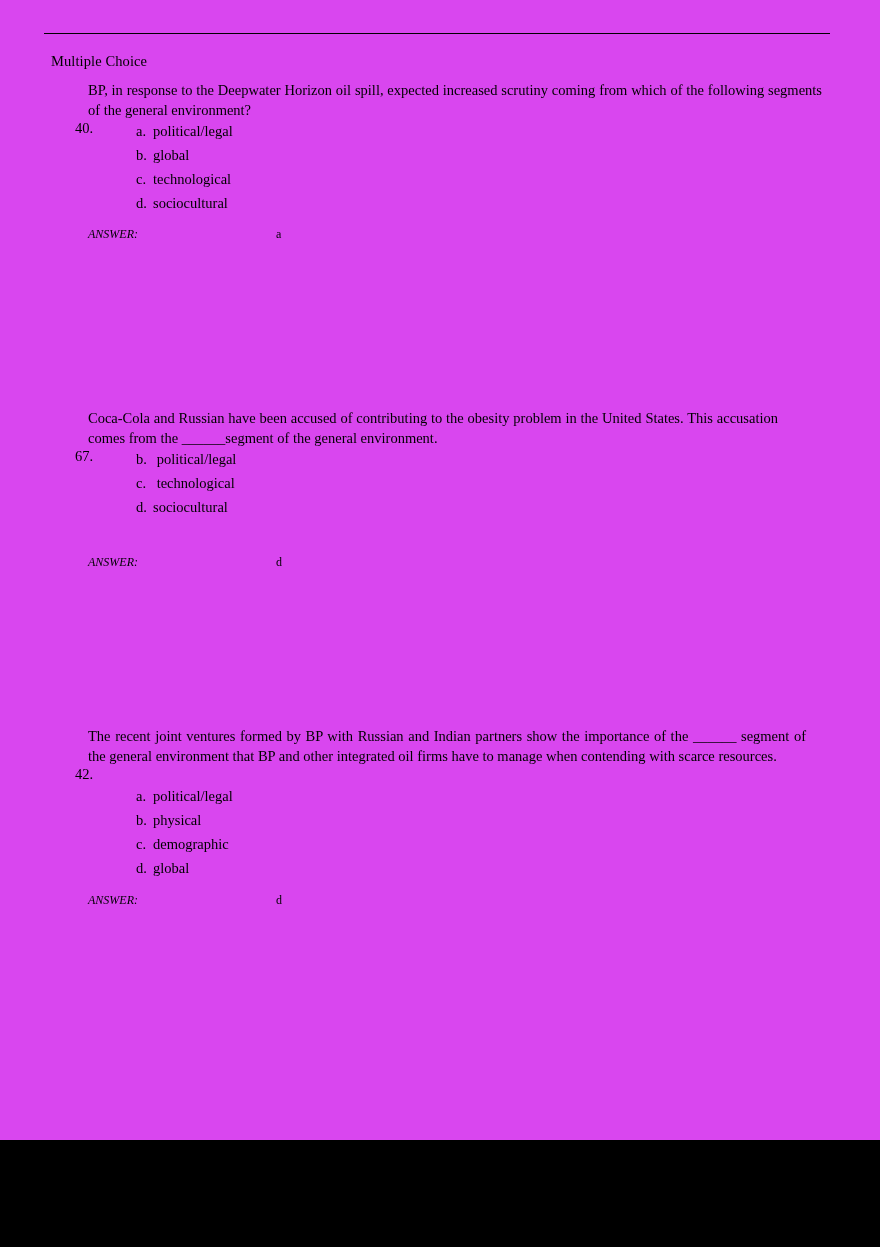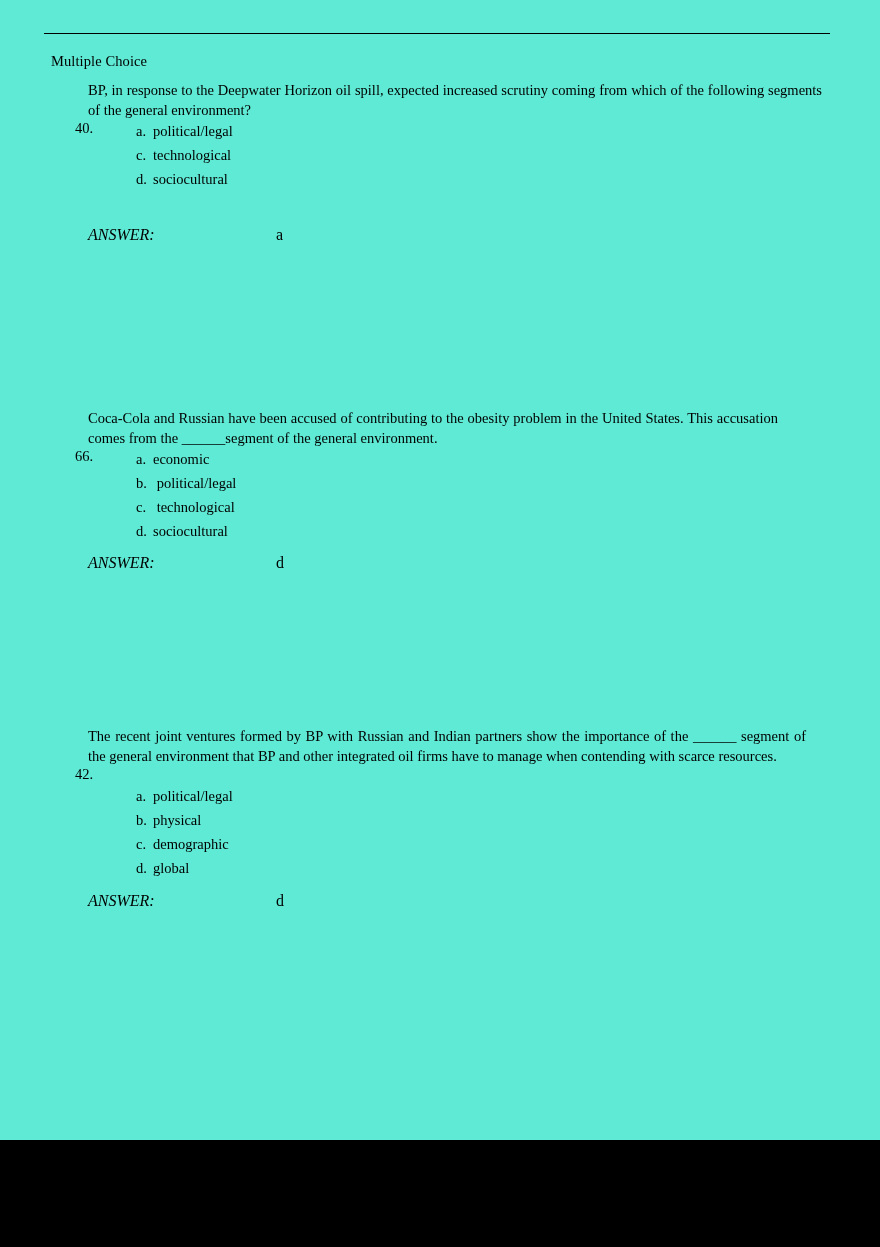--- a/index.html
+++ b/index.html
@@ -12,21 +12,21 @@
     height: 1247px;
     position: relative;
     font-family: "Liberation Serif", serif;
     color: #000000;
     overflow: hidden;
   }
   .page {
     position: relative;
     width: 880px;
     height: 1214px;
-    background: #5eead4;
+    background: #d946ef;
   }
   .top-rule {
     position: absolute;
     left: 44px;
     top: 33px;
     width: 786px;
     height: 1px;
     background: #000000;
   }
   .section-label {
@@ -70,21 +70,21 @@
     margin-left: 48px;
   }
   .choice .letter {
     display: inline-block;
     width: 17px;
   }
   .answer-row {
     position: absolute;
     left: 88px;
     width: 600px;
-    font-size: 16px;
+    font-size: 12px;
     line-height: 19px;
   }
   .answer-label {
     font-style: italic;
     display: inline-block;
     width: 188px;
   }
   .answer-value {
     display: inline-block;
   }
@@ -104,33 +104,33 @@
 
   <div class="top-rule"></div>
 
   <div class="section-label">Multiple Choice</div>
 
   <div class="question-block">
     <div class="q-num" style="top:80px;">40.</div>
     <div class="q-text" style="top:80px;">BP, in response to the Deepwater Horizon oil spill, expected increased scrutiny coming from which of the following segments of the general environment?</div>
     <div class="choices" style="top:119px;">
       <div class="choice"><span class="letter">a.</span><span>political/legal</span></div>
+      <div class="choice"><span class="letter">b.</span><span>global</span></div>
       <div class="choice"><span class="letter">c.</span><span>technological</span></div>
       <div class="choice"><span class="letter">d.</span><span>sociocultural</span></div>
     </div>
     <div class="answer-row" style="top:225px;">
       <span class="answer-label">ANSWER:</span><span class="answer-value">a</span>
     </div>
   </div>
 
   <div class="question-block">
-    <div class="q-num" style="top:408px;">66.</div>
+    <div class="q-num" style="top:408px;">67.</div>
     <div class="q-text" style="top:408px; width:690px;">Coca-Cola and Russian have been accused of contributing to the obesity problem in the United States.  This accusation comes from the  ______segment of the general environment.</div>
     <div class="choices" style="top:447px;">
-      <div class="choice"><span class="letter">a.</span><span>economic</span></div>
       <div class="choice"><span class="letter">b.</span><span> political/legal</span></div>
       <div class="choice"><span class="letter">c.</span><span> technological</span></div>
       <div class="choice"><span class="letter">d.</span><span>sociocultural</span></div>
     </div>
     <div class="answer-row" style="top:553px;">
       <span class="answer-label">ANSWER:</span><span class="answer-value">d</span>
     </div>
   </div>
 
   <div class="question-block">

